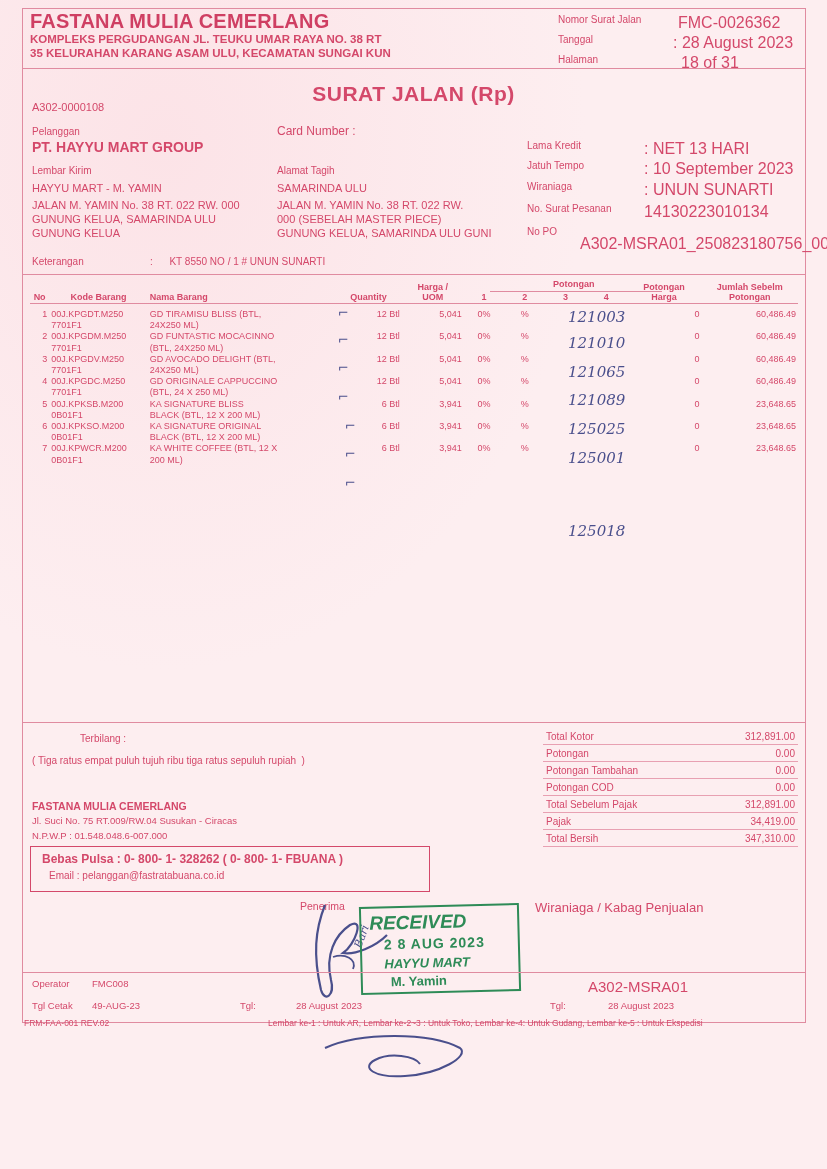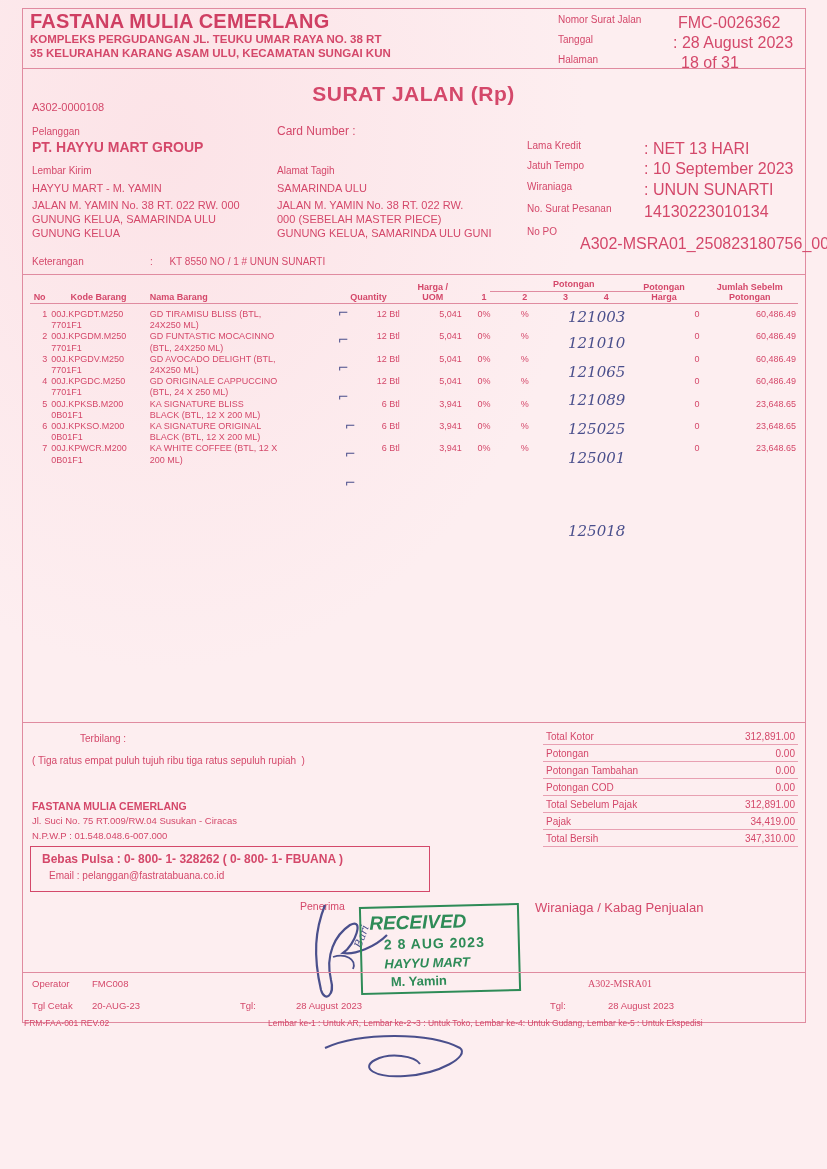--- a/index.html
+++ b/index.html
@@ -416,24 +416,24 @@
     <div class="r2">2 8 AUG 2023</div>
     <div class="r3">HAYYU MART</div>
     <div class="r4">M. Yamin</div>
   </div>
 
   <div class="hline" style="left:22px;top:972px;width:784px;"></div>
 
   <div class="txt" style="left:32px;top:978px;font-size:9.5px;">Operator</div>
   <div class="txt" style="left:92px;top:978px;font-size:9.5px;">FMC008</div>
   <div class="txt" style="left:32px;top:1000px;font-size:9.5px;">Tgl Cetak</div>
-  <div class="txt" style="left:92px;top:1000px;font-size:9.5px;">20-AUG-23</div>
+  <div class="txt" style="left:92px;top:1000px;font-size:9.5px;">49-AUG-23</div>
 
   <div class="txt" style="left:240px;top:1000px;font-size:9.5px;">Tgl:</div>
   <div class="txt" style="left:296px;top:1000px;font-size:9.5px;">28 August 2023</div>
 
-  <div class="txt" style="left:588px;top:978px;font-size:10px;font-family:Liberation Serif, serif;">A302-MSRA01</div>
+  <div class="txt" style="left:588px;top:978px;font-size:15px;">A302-MSRA01</div>
   <div class="txt" style="left:550px;top:1000px;font-size:9.5px;">Tgl:</div>
   <div class="txt" style="left:608px;top:1000px;font-size:9.5px;">28 August 2023</div>
 
   <div class="txt" style="left:24px;top:1018px;font-size:8.5px;">FRM-FAA-001 REV.02</div>
   <div class="txt" style="left:268px;top:1018px;font-size:8.5px;">Lembar ke-1 : Untuk AR, Lembar ke-2~3 : Untuk Toko, Lembar ke-4: Untuk Gudang, Lembar ke-5 : Untuk Ekspedisi</div>
 </div>
 
 </body></html>

